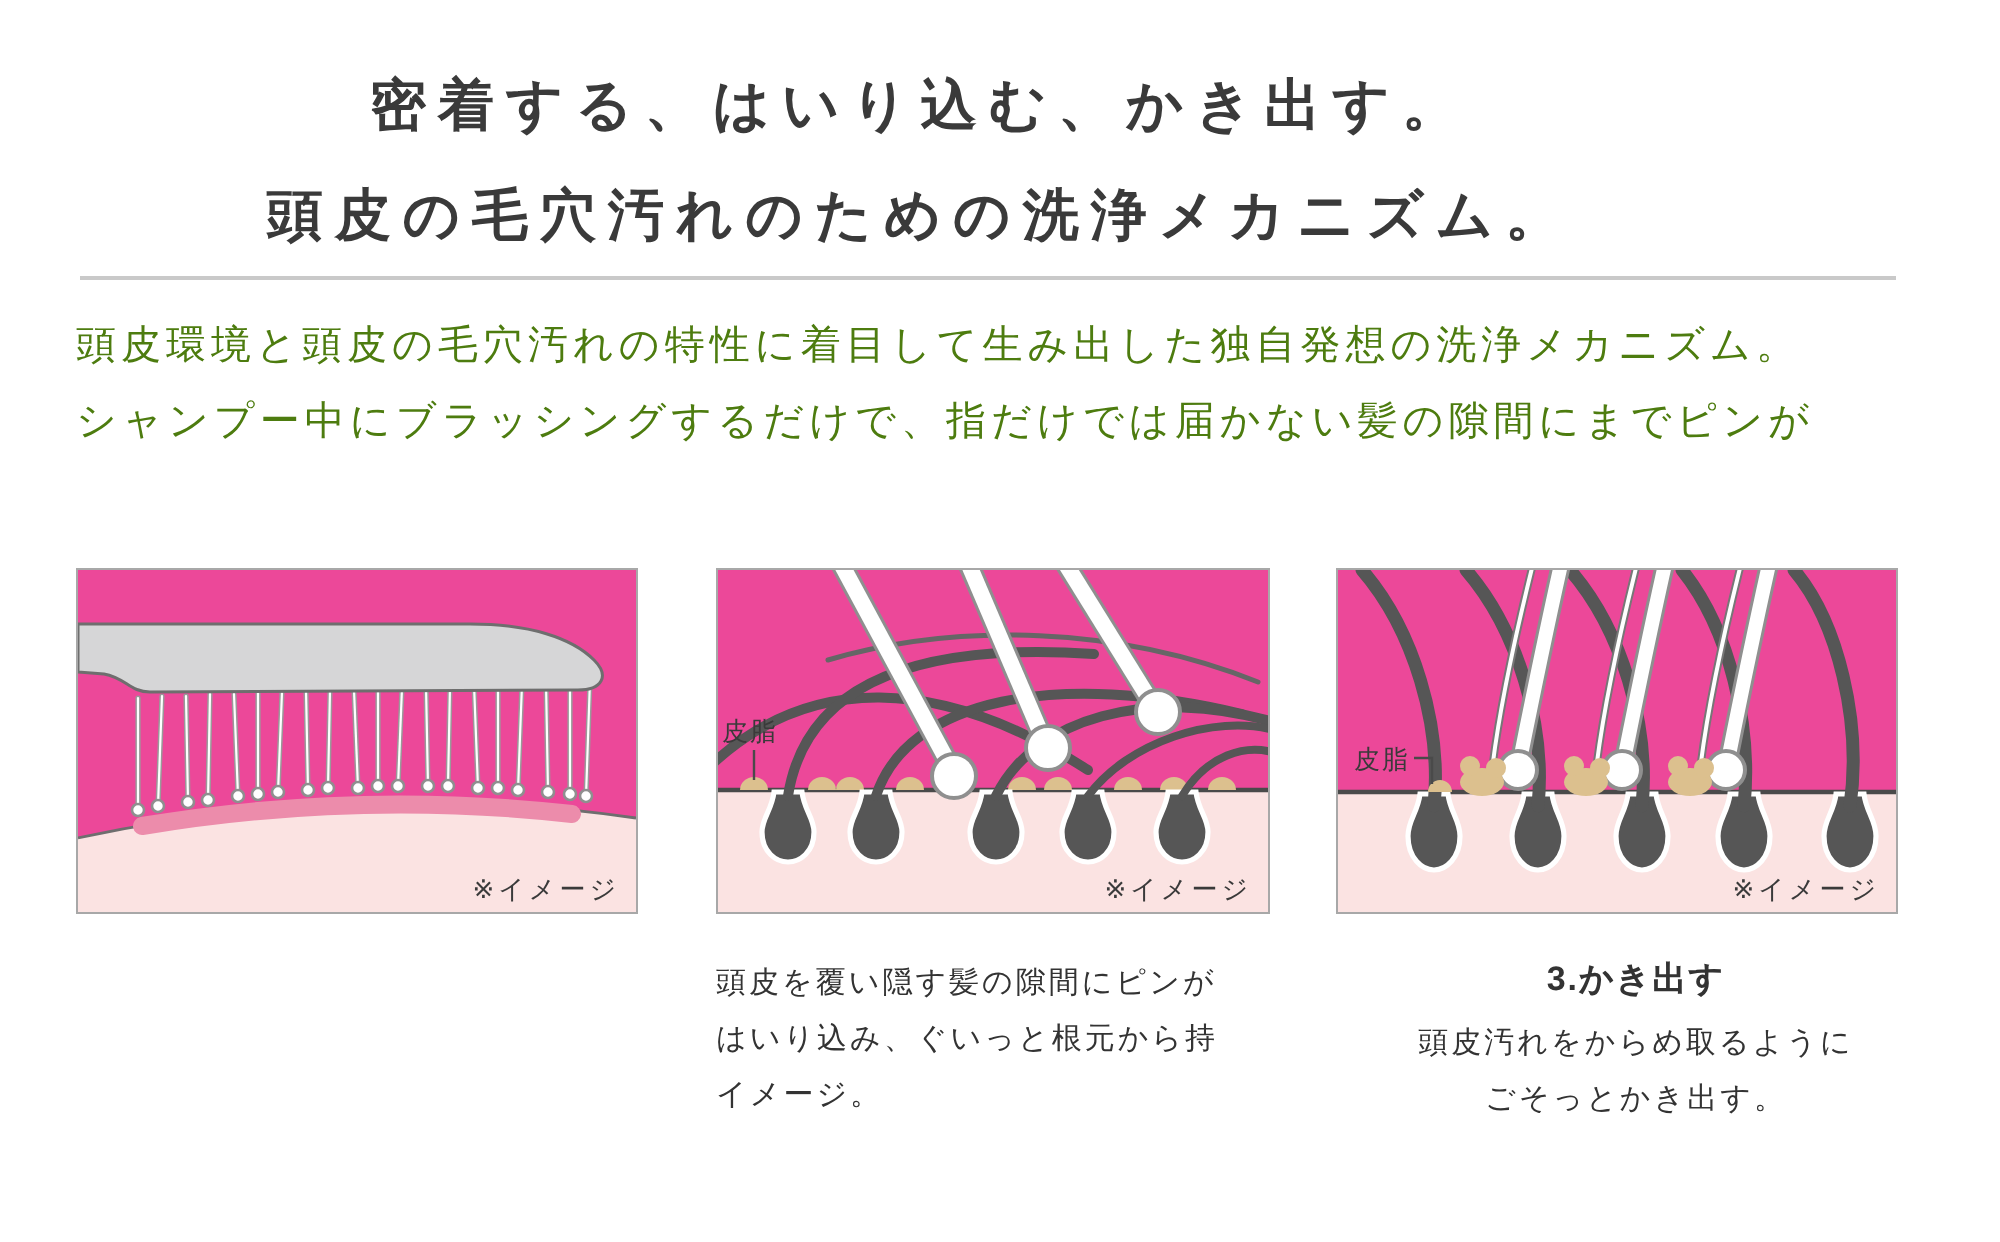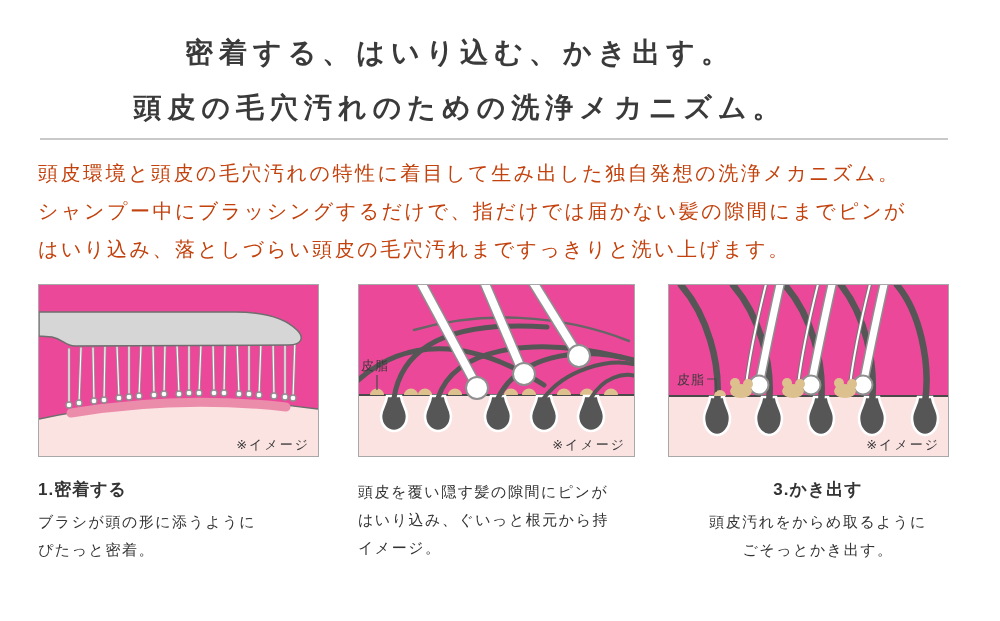--- a/index.html
+++ b/index.html
@@ -9,21 +9,21 @@
   }
   html,body{margin:0;padding:0;background:#fff;}
   .page{position:relative;width:1000px;height:621px;background:#fff;overflow:hidden;
         font-family:"Liberation Sans","DejaVu Sans",sans-serif;color:var(--text);}
   .title{position:absolute;left:0;width:920px;text-align:center;font-size:28px;
          font-weight:bold;letter-spacing:6px;color:var(--text);white-space:nowrap;}
   .title-1{top:34px;}
   .title-2{top:89px;}
   .divider{position:absolute;left:40px;top:138px;width:908px;height:2px;background:var(--divider);}
   .intro{position:absolute;left:38px;top:154px;font-size:20px;line-height:38px;
-         letter-spacing:2.5px;color:#c2410c;}
+         letter-spacing:2.5px;color:#4d7c0f;}
   .intro div{white-space:nowrap;}
   .panel{position:absolute;top:284px;height:171px;border:1px solid var(--panel-border);
          background:#ec4899;box-sizing:content-box;}
   .panel svg{display:block;}
   .panel-1{left:38px;width:279px;}
   .panel-2{left:358px;width:275px;}
   .panel-3{left:668px;width:279px;}
   .caption{position:absolute;top:478px;width:300px;}
   .caption h3{margin:0 0 7px 0;font-size:17px;font-weight:bold;letter-spacing:1px;color:#333;}
   .caption .cline{font-size:15px;line-height:28px;letter-spacing:1.5px;color:#333;white-space:nowrap;}
@@ -52,21 +52,20 @@
 <div class="page">
 
   <div class="title title-1">密着する、はいり込む、かき出す。</div>
   <div class="title title-2">頭皮の毛穴汚れのための洗浄メカニズム。</div>
 
   <div class="divider"></div>
 
   <div class="intro">
     <div>頭皮環境と頭皮の毛穴汚れの特性に着目して生み出した独自発想の洗浄メカニズム。</div>
     <div>シャンプー中にブラッシングするだけで、指だけでは届かない髪の隙間にまでピンが</div>
-    <div>はいり込み、落としづらい頭皮の毛穴汚れまですっきりと洗い上げます。</div>
   </div>
 
   <div class="panel panel-1">
     <svg viewBox="0 0 279 171" width="279" height="171">
       <defs>
         <g id="p1pins">
           <path d="M30,64 L30,120"></path>
             <path d="M42,63 L40,118"></path>
             <path d="M54,63 L55,116"></path>
           <path d="M66,62 L65,115"></path>
@@ -217,25 +216,20 @@
           <circle cx="170" cy="98" r="5"></circle>
           <circle cx="183" cy="99" r="5"></circle>
         <path d="M45,111 a6,6 0 0 1 12,0 Z"></path>
       </g>
       <path class="pointer" d="M38,94 L47,94 L47,107"></path>
       <text class="svg-label" x="8" y="99">皮脂</text>
       <text class="note" x="271" y="164">※イメージ</text>
     </svg>
   </div>
 
-  <div class="caption caption-1">
-    <h3>1.密着する</h3>
-    <div class="cline">ブラシが頭の形に添うように</div>
-    <div class="cline">ぴたっと密着。</div>
-  </div>
   <div class="caption caption-2">
     <div class="cline">頭皮を覆い隠す髪の隙間にピンが</div>
     <div class="cline">はいり込み、ぐいっと根元から持</div>
     <div class="cline">イメージ。</div>
   </div>
   <div class="caption caption-3">
     <h3>3.かき出す</h3>
     <div class="cline">頭皮汚れをからめ取るように</div>
     <div class="cline">ごそっとかき出す。</div>
   </div>

